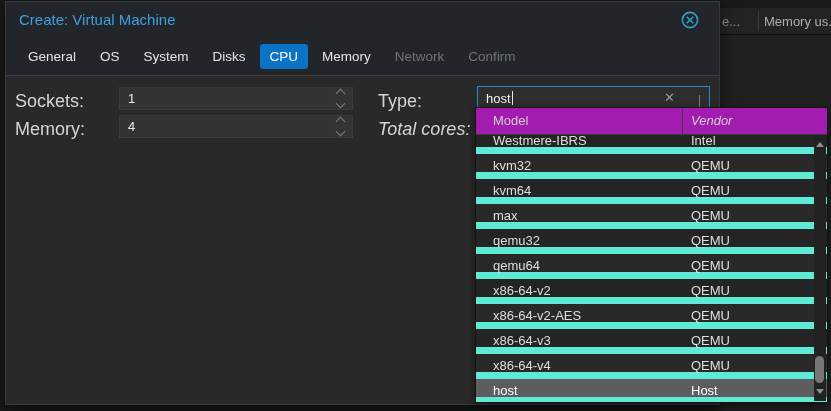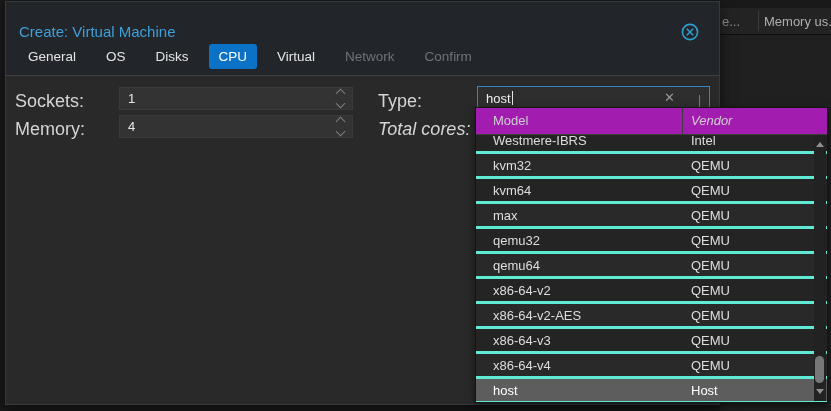--- a/index.html
+++ b/index.html
@@ -15,26 +15,26 @@
   .bg-header{position:absolute;left:720px;top:8px;right:0;height:26px;background:#232323;
     border-bottom:1px solid #0e0e0e;display:flex;align-items:center;}
   .bg-col-partial{position:absolute;left:2px;top:6px;color:#8f8f8f;font-size:13px;}
   .bg-col-div{position:absolute;left:38px;top:3px;bottom:3px;width:1px;background:#3a3a3a;}
   .bg-col-mem{position:absolute;left:44px;top:6px;color:#aeaeae;font-size:13px;white-space:nowrap;}
 
   
   .dialog{position:absolute;left:5px;top:1px;width:715px;height:404px;
     background:#22262b;border:1px solid #36393d;box-sizing:border-box;
     box-shadow:0 4px 14px rgba(0,0,0,.55);}
-  .dlg-titlebar{position:absolute;left:0;top:0;right:12px;height:36px;margin-top:12px;}
+  .dlg-titlebar{position:absolute;left:0;top:0;right:12px;height:36px;}
   .dlg-title{position:absolute;left:13px;top:9px;font-size:15px;font-weight:500;color:#3f9fd9;}
   .dlg-close{position:absolute;right:8px;top:9px;width:18px;height:18px;cursor:pointer;}
   .dlg-close svg{display:block;}
 
-  .tabstrip{position:absolute;left:12px;top:38px;height:32px;display:flex;align-items:center;gap:10px;}
+  .tabstrip{position:absolute;left:12px;top:38px;height:32px;display:flex;align-items:center;gap:4px;}
   .tab{padding:5px 10px;font-size:13.5px;color:#e4e4e4;border-radius:3px;white-space:nowrap;cursor:pointer;}
   .tab.active{background:#0c72c6;color:#ffffff;}
   .tab.disabled{color:#6f7377;cursor:default;}
 
   .dlg-body{position:absolute;left:0;top:73px;right:0;bottom:0;background:#292929;border-top:1px solid #3f3f3f;}
 
   .fld-label{position:absolute;color:#d4d4d4;font-size:18px;white-space:nowrap;}
   .field{position:absolute;height:23px;width:234px;background:#333333;border:1px solid #3a3a3a;
     box-sizing:border-box;display:flex;align-items:center;}
   .field .val{padding-left:8px;color:#e8e8e8;}
@@ -52,21 +52,21 @@
   .combo-trigger .chev-down{border-color:#7a7a7a;}
 
   
   .picker{position:absolute;left:475px;top:107px;width:353px;height:296px;background:#262626;
     border:1px solid #141414;box-sizing:border-box;z-index:20;box-shadow:0 3px 8px rgba(0,0,0,.5);}
   .picker-header{position:absolute;left:0;top:0;right:0;height:26px;border-bottom:1px solid #3c3c3c;background:#a21caf;}
   .ph-model{position:absolute;left:17px;top:5px;color:#cfcfcf;}
   .ph-div{position:absolute;left:206px;top:0;bottom:0;width:1px;background:#3c3c3c;}
   .ph-vendor{position:absolute;left:215px;top:5px;color:#cfcfcf;font-style:italic;}
   .picker-rows{position:absolute;left:0;top:27px;right:0;bottom:0;overflow:hidden;}
-  .prow{position:relative;height:25px;box-sizing:border-box;border-bottom:3px solid #5eead4;cursor:pointer;}
+  .prow{position:relative;height:25px;box-sizing:border-box;border-bottom:7px solid #5eead4;cursor:pointer;}
   .prow.dark{background:#242424;}
   .prow.light{background:#292929;}
   .prow.selected{background:#5d5d5d;}
   .prow.selected .cell{color:#ffffff;}
   .prow.clipped{margin-top:-6px;}
   .cell{position:absolute;top:4px;color:#dedede;white-space:nowrap;}
   .cell.model{left:17px;}
   .cell.vendor{left:215px;}
 
   .vscroll{position:absolute;right:1px;top:27px;bottom:1px;width:12px;background:#222222;}
@@ -96,23 +96,24 @@
           <circle cx="9" cy="9" r="7.6" fill="none" stroke="#2f9ecd" stroke-width="1.6"></circle>
           <line x1="5.8" y1="5.8" x2="12.2" y2="12.2" stroke="#2f9ecd" stroke-width="1.6"></line>
           <line x1="12.2" y1="5.8" x2="5.8" y2="12.2" stroke="#2f9ecd" stroke-width="1.6"></line>
         </svg>
       </span>
     </div>
 
     <div class="tabstrip">
         <div class="tab">General</div>
         <div class="tab">OS</div>
+        <div class="tab">System</div>
         <div class="tab">Disks</div>
         <div class="tab active">CPU</div>
-        <div class="tab">Virtual</div>
+        <div class="tab">Memory</div>
         <div class="tab disabled">Network</div>
         <div class="tab disabled">Confirm</div>
       </div>
 
     <div class="dlg-body">
       <span class="fld-label" style="left:9px;top:15px;">Sockets:</span>
       <div class="field" style="left:113px;top:11px;">
         <span class="val">1</span>
         <span class="spinner">
           <span class="chev-up"></span>

